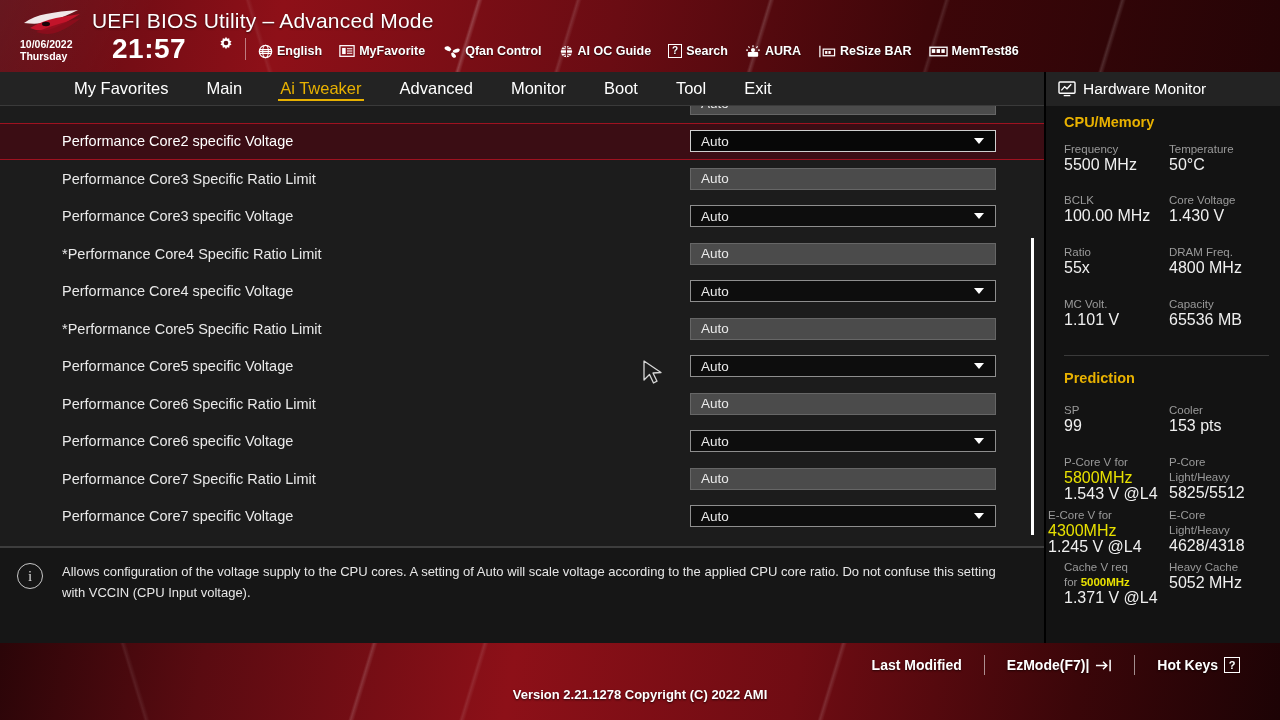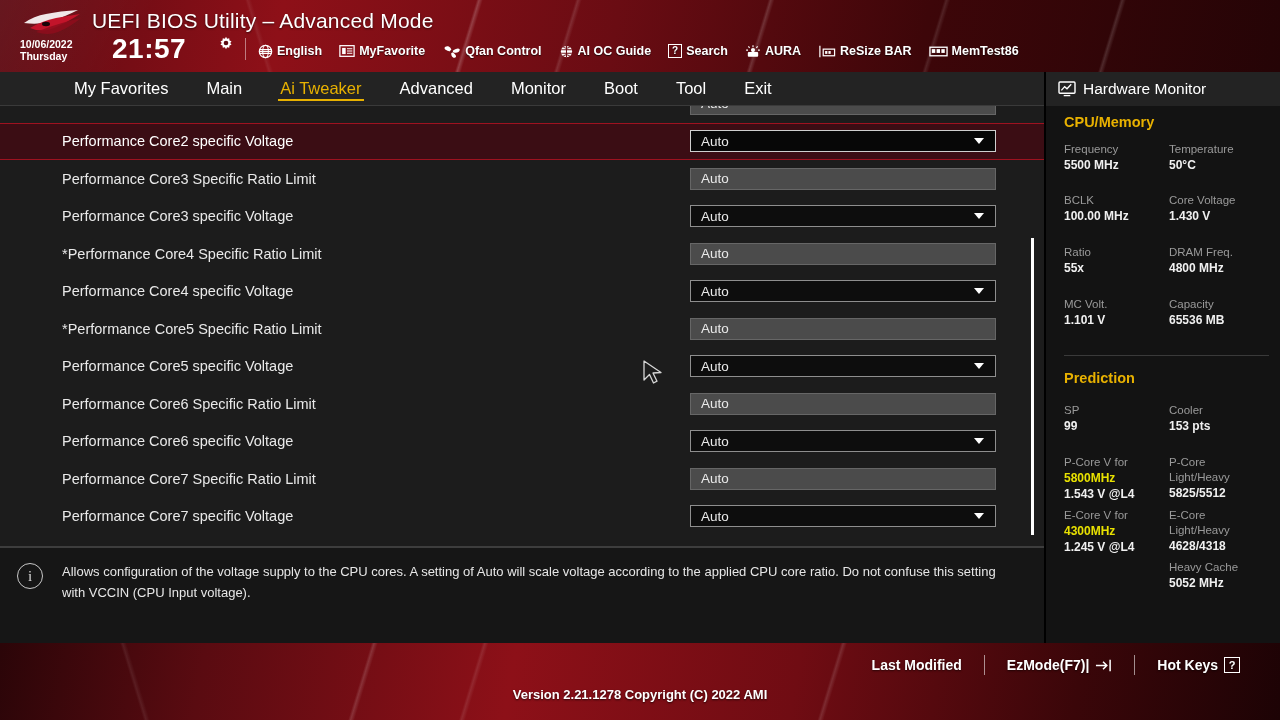--- a/index.html
+++ b/index.html
@@ -179,21 +179,21 @@
     display: flex; align-items: center; gap: 7px; padding-left: 12px;
     background: #232323;
   }
   .hw-header-title { font-size: 15.5px; color: #fff; }
   .hw-section-title {
     position: absolute; left: 18px;
     font-size: 14.5px; font-weight: bold; color: #e8b100;
   }
   .hw-pair { position: absolute; width: 105px; }
   .hw-k { font-size: 11.5px; color: #9a9a9a; line-height: 15px; }
-  .hw-v { font-size: 12px; font-weight: bold; color: #f0f0f0; line-height: 16px; }
+  .hw-v { font-size: 16px; font-weight: normal; color: #f0f0f0; line-height: 16px; }
   .hw-v .hl { color: #e8e100; text-align: center; }
   .hw-k .hl { color: #e8e100; font-weight: bold; }
   .hw-divider {
     position: absolute; left: 18px; width: 205px; height: 1px;
     background: #3a3a3a;
   }
 
   
   .bottombar {
     position: absolute; left: 0; top: 643px; width: 1280px; height: 77px;
@@ -502,31 +502,39 @@
       <div class="hw-k">P-Core V for</div>
       <div class="hw-v"><span class="hl">5800MHz</span></div>
       <div class="hw-v">1.543 V @L4</div>
     </div>
     <div class="hw-pair" style="left:123px; top:383px">
       <div class="hw-k">P-Core</div>
       <div class="hw-k">Light/Heavy</div>
       <div class="hw-v">5825/5512</div>
     </div>
 
-    <div class="hw-pair" style="left:18px; top:436px">
+    <div class="hw-pair" style="left:2px; top:436px">
       <div class="hw-k">E-Core V for</div>
       <div class="hw-v"><span class="hl">4300MHz</span></div>
       <div class="hw-v">1.245 V @L4</div>
     </div>
     <div class="hw-pair" style="left:123px; top:436px">
       <div class="hw-k">E-Core</div>
       <div class="hw-k">Light/Heavy</div>
       <div class="hw-v">4628/4318</div>
     </div>
 
+    <div class="hw-pair" style="left:18px; top:488px">
+      <div class="hw-k">Cache V req</div>
+      <div class="hw-k">
+        <span>for</span>
+        <span class="hl">5000MHz</span>
+      </div>
+      <div class="hw-v">1.371 V @L4</div>
+    </div>
     <div class="hw-pair" style="left:123px; top:488px">
       <div class="hw-k">Heavy Cache</div>
       <div class="hw-v">5052 MHz</div>
     </div>
   </div>
 
   <div class="bottombar">
     <div class="bb-links">
       <div class="bb-link">Last Modified</div>
       <div class="bb-sep"></div>

